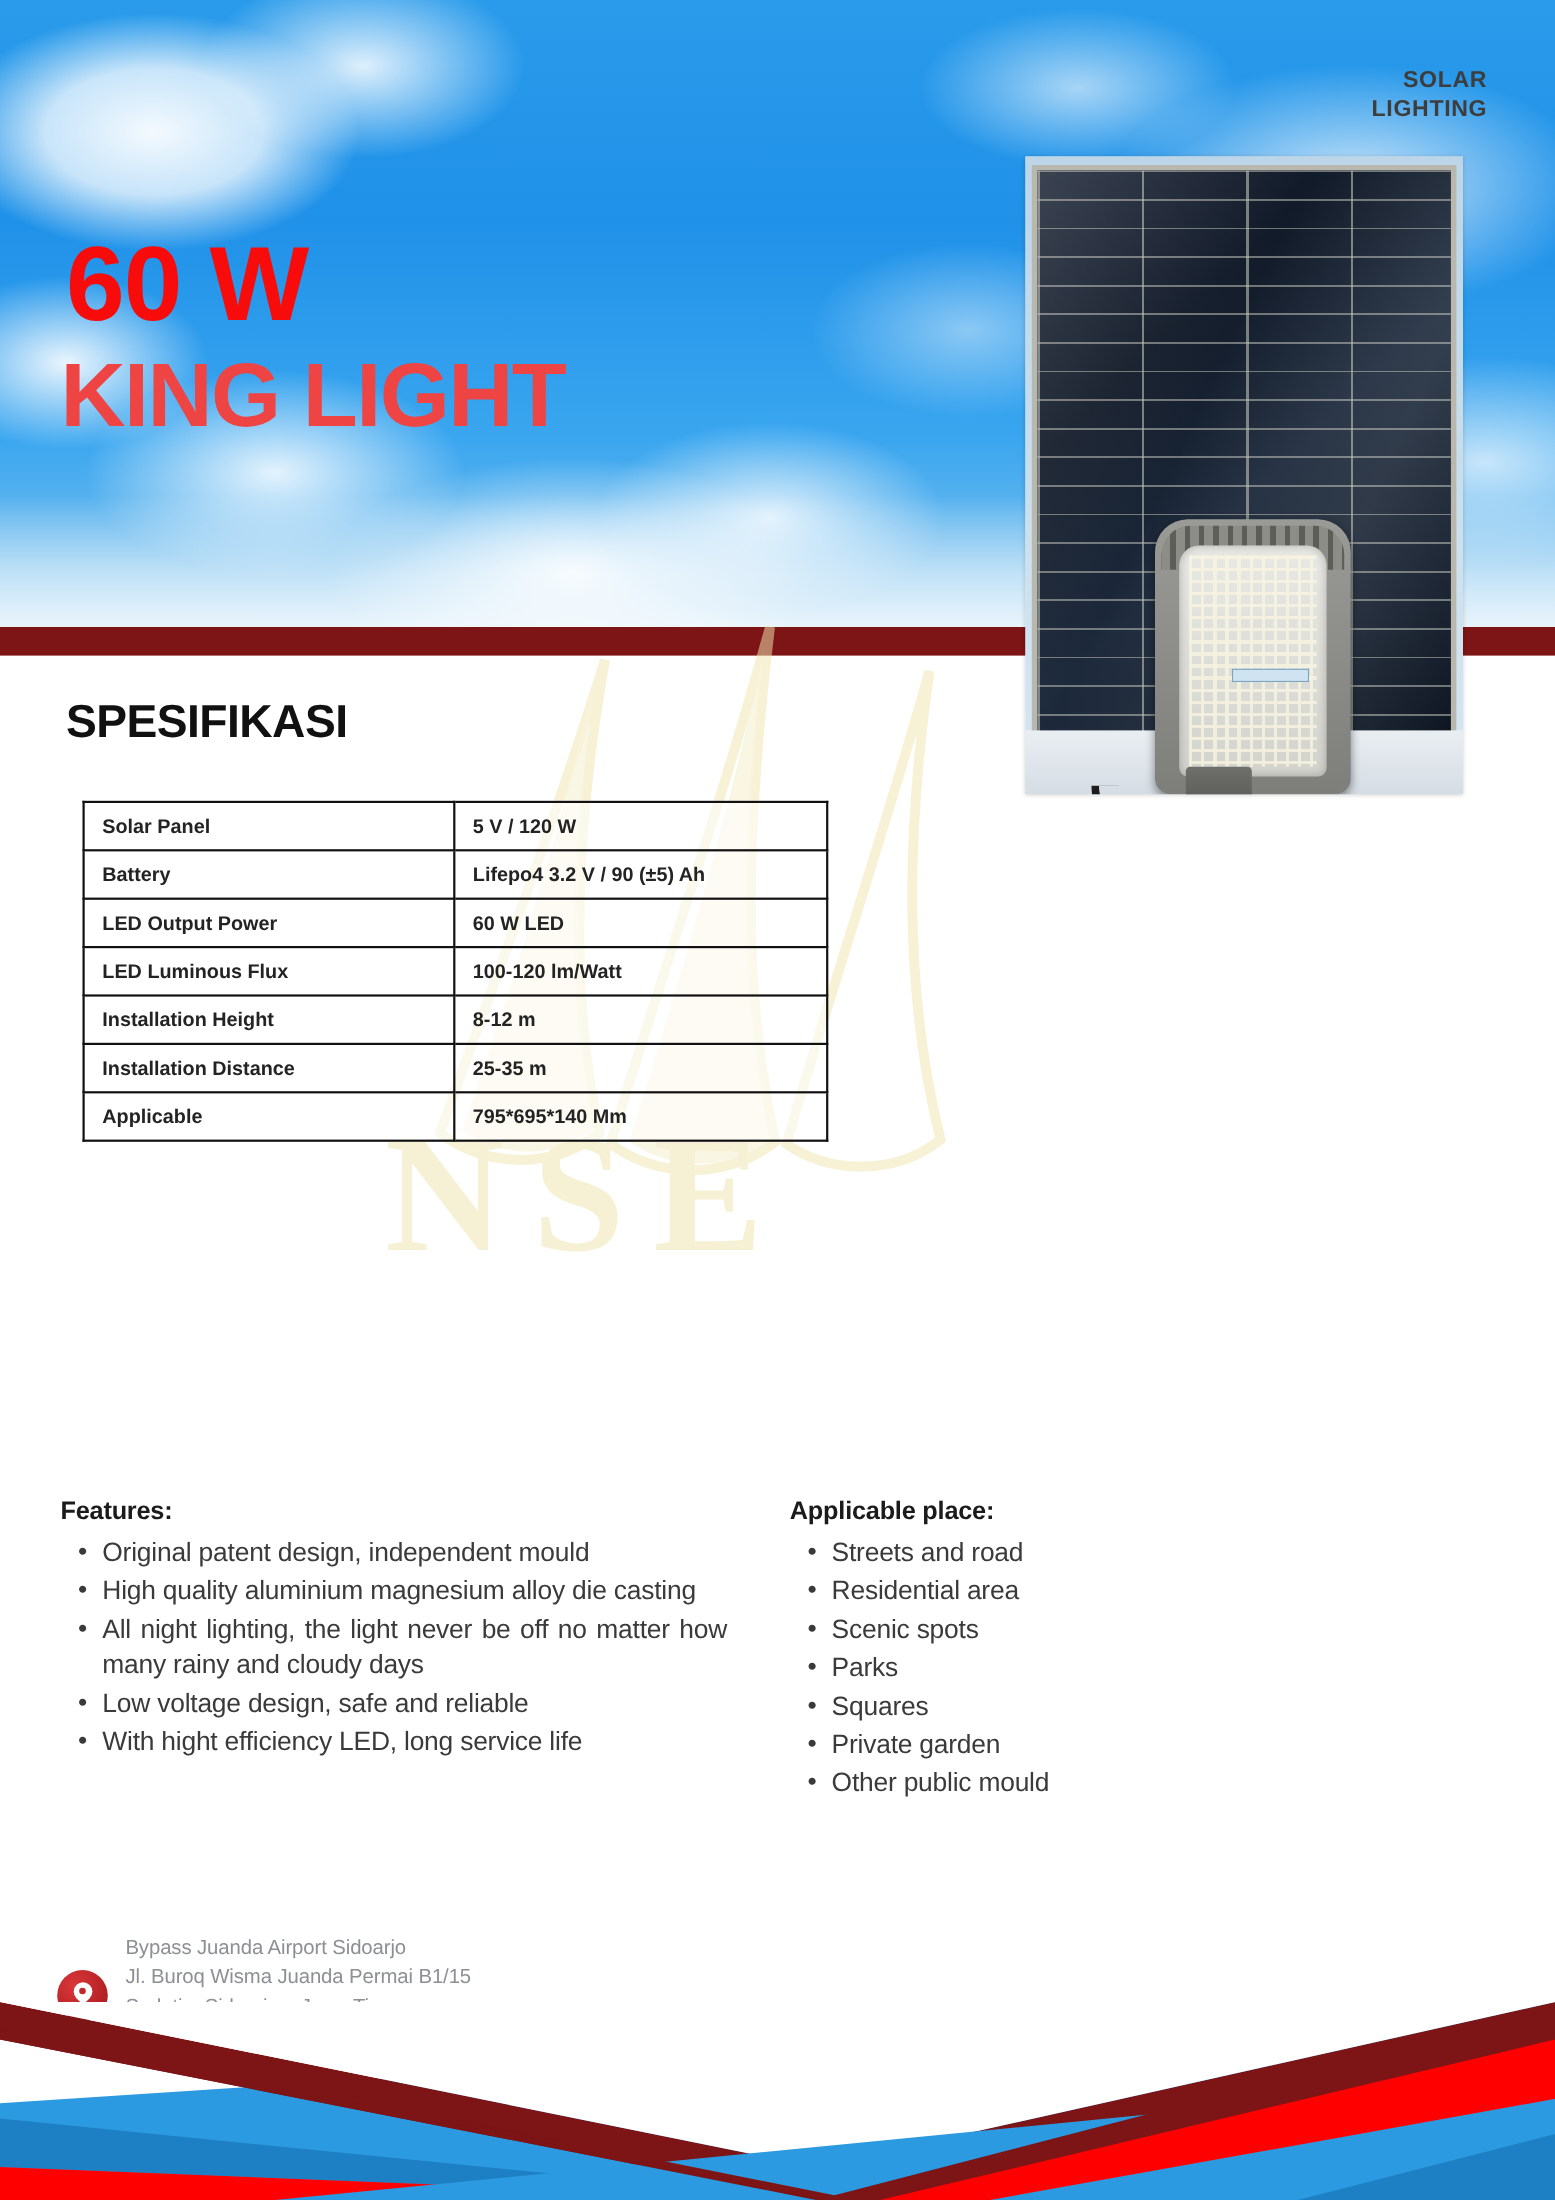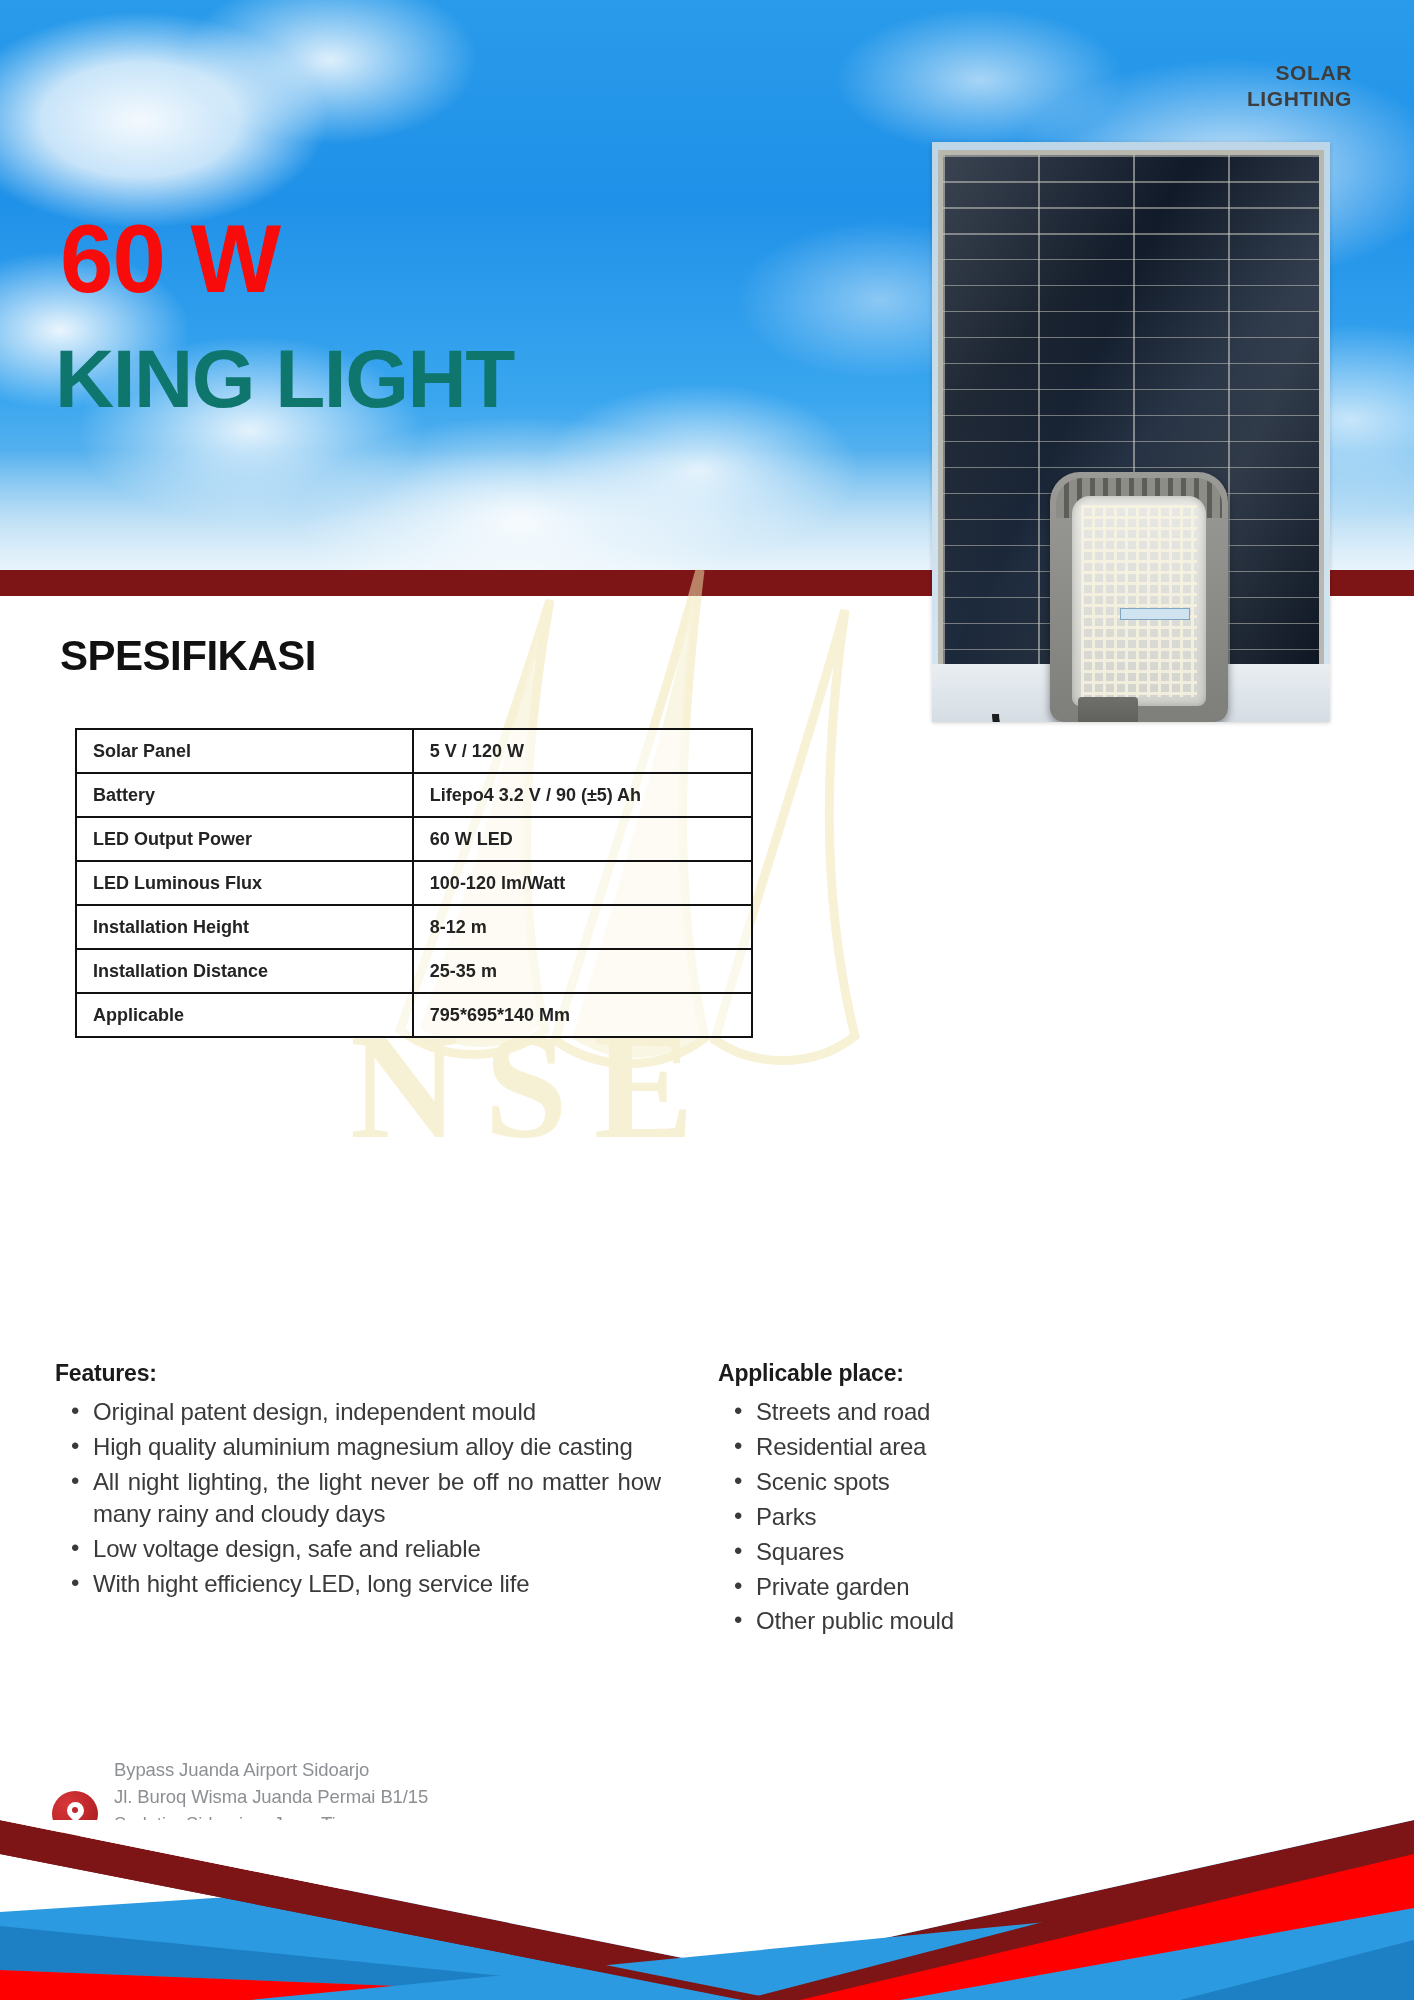--- a/index.html
+++ b/index.html
@@ -45,23 +45,23 @@
     letter-spacing: .6px; color: #3d3d3d;
     white-space: pre-line;
   }
 
   .title-60w {
     position: absolute; left: 60px; top: 215px;
     font-size: 96px; font-weight: bold; line-height: .92;
     color: #f80b0b; letter-spacing: -1px;
   }
   .title-king {
-    position: absolute; left: 55px; top: 340px;
+    position: absolute; left: 55px; top: 321px;
     font-size: 82px; font-weight: bold; line-height: .95;
-    color: #0f766e; letter-spacing: -1.5px;
+    color: #ef4444; letter-spacing: -1.5px;
   }
 
   .red-bar {
     position: absolute; left: 0; top: 570px;
     width: 1414px; height: 26px; background: #7d1415;
   }
 
   
   .product-photo {
     position: absolute; left: 932px; top: 142px;

